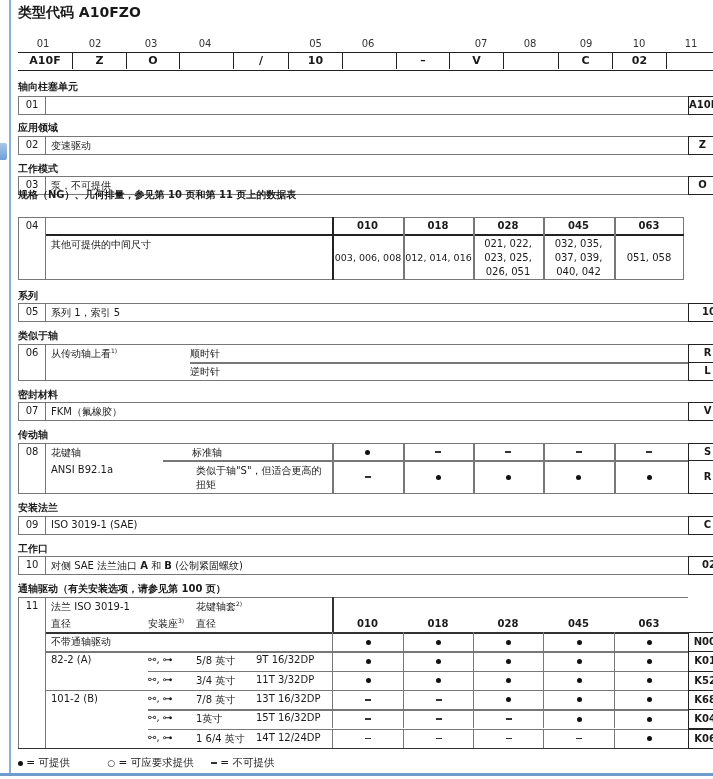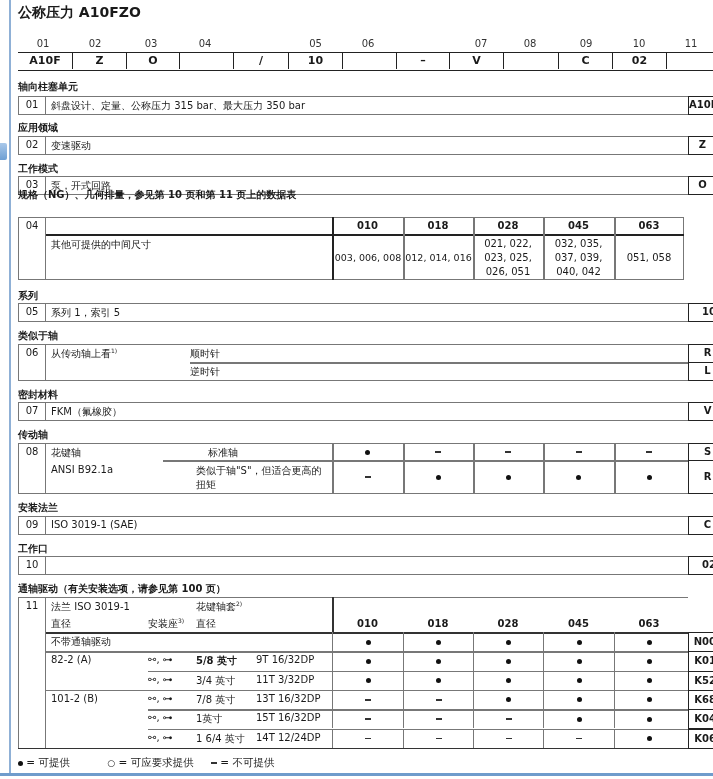--- a/index.html
+++ b/index.html
@@ -32,21 +32,21 @@
   sup { font-size: 6px; }
 </style>
 </head>
 <body>
 
 <div class="frame-left"></div>
 <div class="side-tab"></div>
 <div class="frame-bottom"></div>
 
 <div class="page">
-  <div class="title">公称压力 A10FZO</div>
+  <div class="title">类型代码 A10FZO</div>
 
   <div class="code-nums">
     <span style="left:0;width:50px">01</span>
     <span style="left:52px;width:50px">02</span>
     <span style="left:108px;width:50px">03</span>
     <span style="left:162px;width:50px">04</span>
     <span style="left:270px;width:55px">05</span>
     <span style="left:325px;width:50px">06</span>
     <span style="left:438px;width:50px">07</span>
     <span style="left:487px;width:50px">08</span>
@@ -66,35 +66,34 @@
     <span style="left:431px;width:54px">V</span>
     <span style="left:485px;width:55px"></span>
     <span style="left:540px;width:54px">C</span>
     <span style="left:594px;width:54px">02</span>
     <span style="left:648px;width:52px"></span>
   </div>
 
   <div class="sec-head" style="top:80px">轴向柱塞单元</div>
   <div class="row" style="top:96px;height:19px">
     <div class="num">01</div>
-    <div class="txt">斜盘设计、定量、公称压力 315 bar、最大压力 350 bar</div>
   </div>
   <div class="codebox" style="top:96px;height:19px;line-height:16px">A10F</div>
 
   <div class="sec-head" style="top:121px">应用领域</div>
   <div class="row" style="top:136px;height:19px">
     <div class="num">02</div>
     <div class="txt">变速驱动</div>
   </div>
   <div class="codebox" style="top:136px;height:19px;line-height:16px;text-align:center">Z</div>
 
   <div class="sec-head" style="top:162px">工作模式</div>
   <div class="row" style="top:176px;height:19px">
     <div class="num">03</div>
-    <div class="txt">泵，开式回路</div>
+    <div class="txt">泵，不可提供</div>
   </div>
   <div class="codebox" style="top:176px;height:19px;line-height:16px;text-align:center">O</div>
 
   <div class="sec-head" style="top:188px">规格（NG）、几何排量，参见第 10  页和第 11 页上的数据表</div>
   <div class="row" style="top:217px;height:63px;width:666px;border-right:1.5px solid #777">
     <div class="num">04</div>
     <div class="txt" style="top:20px">其他可提供的中间尺寸</div>
   </div>
   <div class="hline" style="left:28px;top:234px;width:638px;background:#222"></div>
   <div class="vline" style="left:314px;top:217px;height:63px;background:#222"></div>
@@ -146,21 +145,21 @@
     <div class="num">07</div>
     <div class="txt">FKM（氟橡胶）</div>
   </div>
   <div class="codebox" style="top:402px;height:19px;line-height:16px;text-align:center;padding-left:10px">V</div>
 
   <div class="sec-head" style="top:428px">传动轴</div>
   <div class="row" style="top:443px;height:51px">
     <div class="num">08</div>
     <div class="txt">花键轴</div>
     <div class="txt" style="top:20px">ANSI B92.1a</div>
-    <div class="txt" style="left:190px">标准轴</div>
+    <div class="txt" style="left:174px">标准轴</div>
     <div class="txt" style="left:178px;top:20px;line-height:14px">
       <div>类似于轴"S"，但适合更高的</div>
       <div>扭矩</div>
     </div>
   </div>
   <div class="hline" style="left:145px;top:460px;width:525px"></div>
   <div class="vline" style="left:314px;top:443px;height:51px"></div>
   <div class="vline" style="left:385px;top:443px;height:51px"></div>
   <div class="vline" style="left:455px;top:443px;height:51px"></div>
   <div class="vline" style="left:525px;top:443px;height:51px"></div>
@@ -184,20 +183,21 @@
   <div class="sec-head" style="top:501px">安装法兰</div>
   <div class="row" style="top:516px;height:19px">
     <div class="num">09</div>
     <div class="txt">ISO 3019-1 (SAE)</div>
   </div>
   <div class="codebox" style="top:516px;height:19px;line-height:16px;text-align:center;padding-left:10px">C</div>
 
   <div class="sec-head" style="top:542px">工作口</div>
   <div class="row" style="top:556px;height:19px">
     <div class="num">10</div>
+    <div class="txt"><span>对侧 SAE 法兰油口 </span><b>A</b><span> 和 </span><b>B</b><span> (公制紧固螺纹)</span></div>
   </div>
   <div class="codebox" style="top:556px;height:19px;line-height:16px">02</div>
 
   <div class="sec-head" style="top:582px">通轴驱动（有关安装选项，请参见第  100 页）</div>
   <div class="row" style="top:597px;height:152px;border-bottom-color:#333">
     <div class="num">11</div>
     <div class="txt">法兰 ISO 3019-1</div>
     <div class="txt" style="top:19px">直径</div>
     <div class="txt" style="left:130px;top:19px"><span>安装座</span><sup>3)</sup></div>
     <div class="txt" style="left:178px"><span>花键轴套</span><sup>2)</sup></div>
@@ -214,21 +214,21 @@
       <div style="position: absolute; left: 33px; top: 635px; white-space: nowrap;">不带通轴驱动</div>
       <div class="grid-cell" style="left: 314px; top: 632px; width: 71px; height: 19.3px; line-height: 19.3px;"><span class="dot"></span></div>
       <div class="grid-cell" style="left: 385px; top: 632px; width: 70px; height: 19.3px; line-height: 19.3px;"><span class="dot"></span></div>
       <div class="grid-cell" style="left: 455px; top: 632px; width: 70px; height: 19.3px; line-height: 19.3px;"><span class="dot"></span></div>
       <div class="grid-cell" style="left: 525px; top: 632px; width: 71px; height: 19.3px; line-height: 19.3px;"><span class="dot"></span></div>
       <div class="grid-cell" style="left: 596px; top: 632px; width: 70px; height: 19.3px; line-height: 19.3px;"><span class="dot"></span></div>
       <div class="codebox" style="top: 632px; height: 20.3px; line-height: 17.3px;">N00</div>
       <div class="hline" style="left: 28px; top: 651.3px; width: 642px;"></div>
       <div style="position: absolute; left: 33px; top: 654.3px; white-space: nowrap;">82-2 (A)</div>
       <div style="position: absolute; left: 130px; top: 654.3px; white-space: nowrap;">⚯, ⊶</div>
-      <div style="position: absolute; left: 178px; top: 654.3px; white-space: nowrap; font-weight: bold;">5/8 英寸</div>
+      <div style="position: absolute; left: 178px; top: 654.3px; white-space: nowrap;">5/8 英寸</div>
       <div style="position: absolute; left: 238px; top: 654.3px; white-space: nowrap;">9T 16/32DP</div>
       <div class="grid-cell" style="left: 314px; top: 651.3px; width: 71px; height: 19.3px; line-height: 19.3px;"><span class="dot"></span></div>
       <div class="grid-cell" style="left: 385px; top: 651.3px; width: 70px; height: 19.3px; line-height: 19.3px;"><span class="dot"></span></div>
       <div class="grid-cell" style="left: 455px; top: 651.3px; width: 70px; height: 19.3px; line-height: 19.3px;"><span class="dot"></span></div>
       <div class="grid-cell" style="left: 525px; top: 651.3px; width: 71px; height: 19.3px; line-height: 19.3px;"><span class="dot"></span></div>
       <div class="grid-cell" style="left: 596px; top: 651.3px; width: 70px; height: 19.3px; line-height: 19.3px;"><span class="dot"></span></div>
       <div class="codebox" style="top: 651.3px; height: 20.3px; line-height: 17.3px;">K01</div>
       <div class="hline" style="left: 130px; top: 670.6px; width: 540px;"></div>
       <div style="position: absolute; left: 130px; top: 673.6px; white-space: nowrap;">⚯, ⊶</div>
       <div style="position: absolute; left: 178px; top: 673.6px; white-space: nowrap;">3/4 英寸</div>

